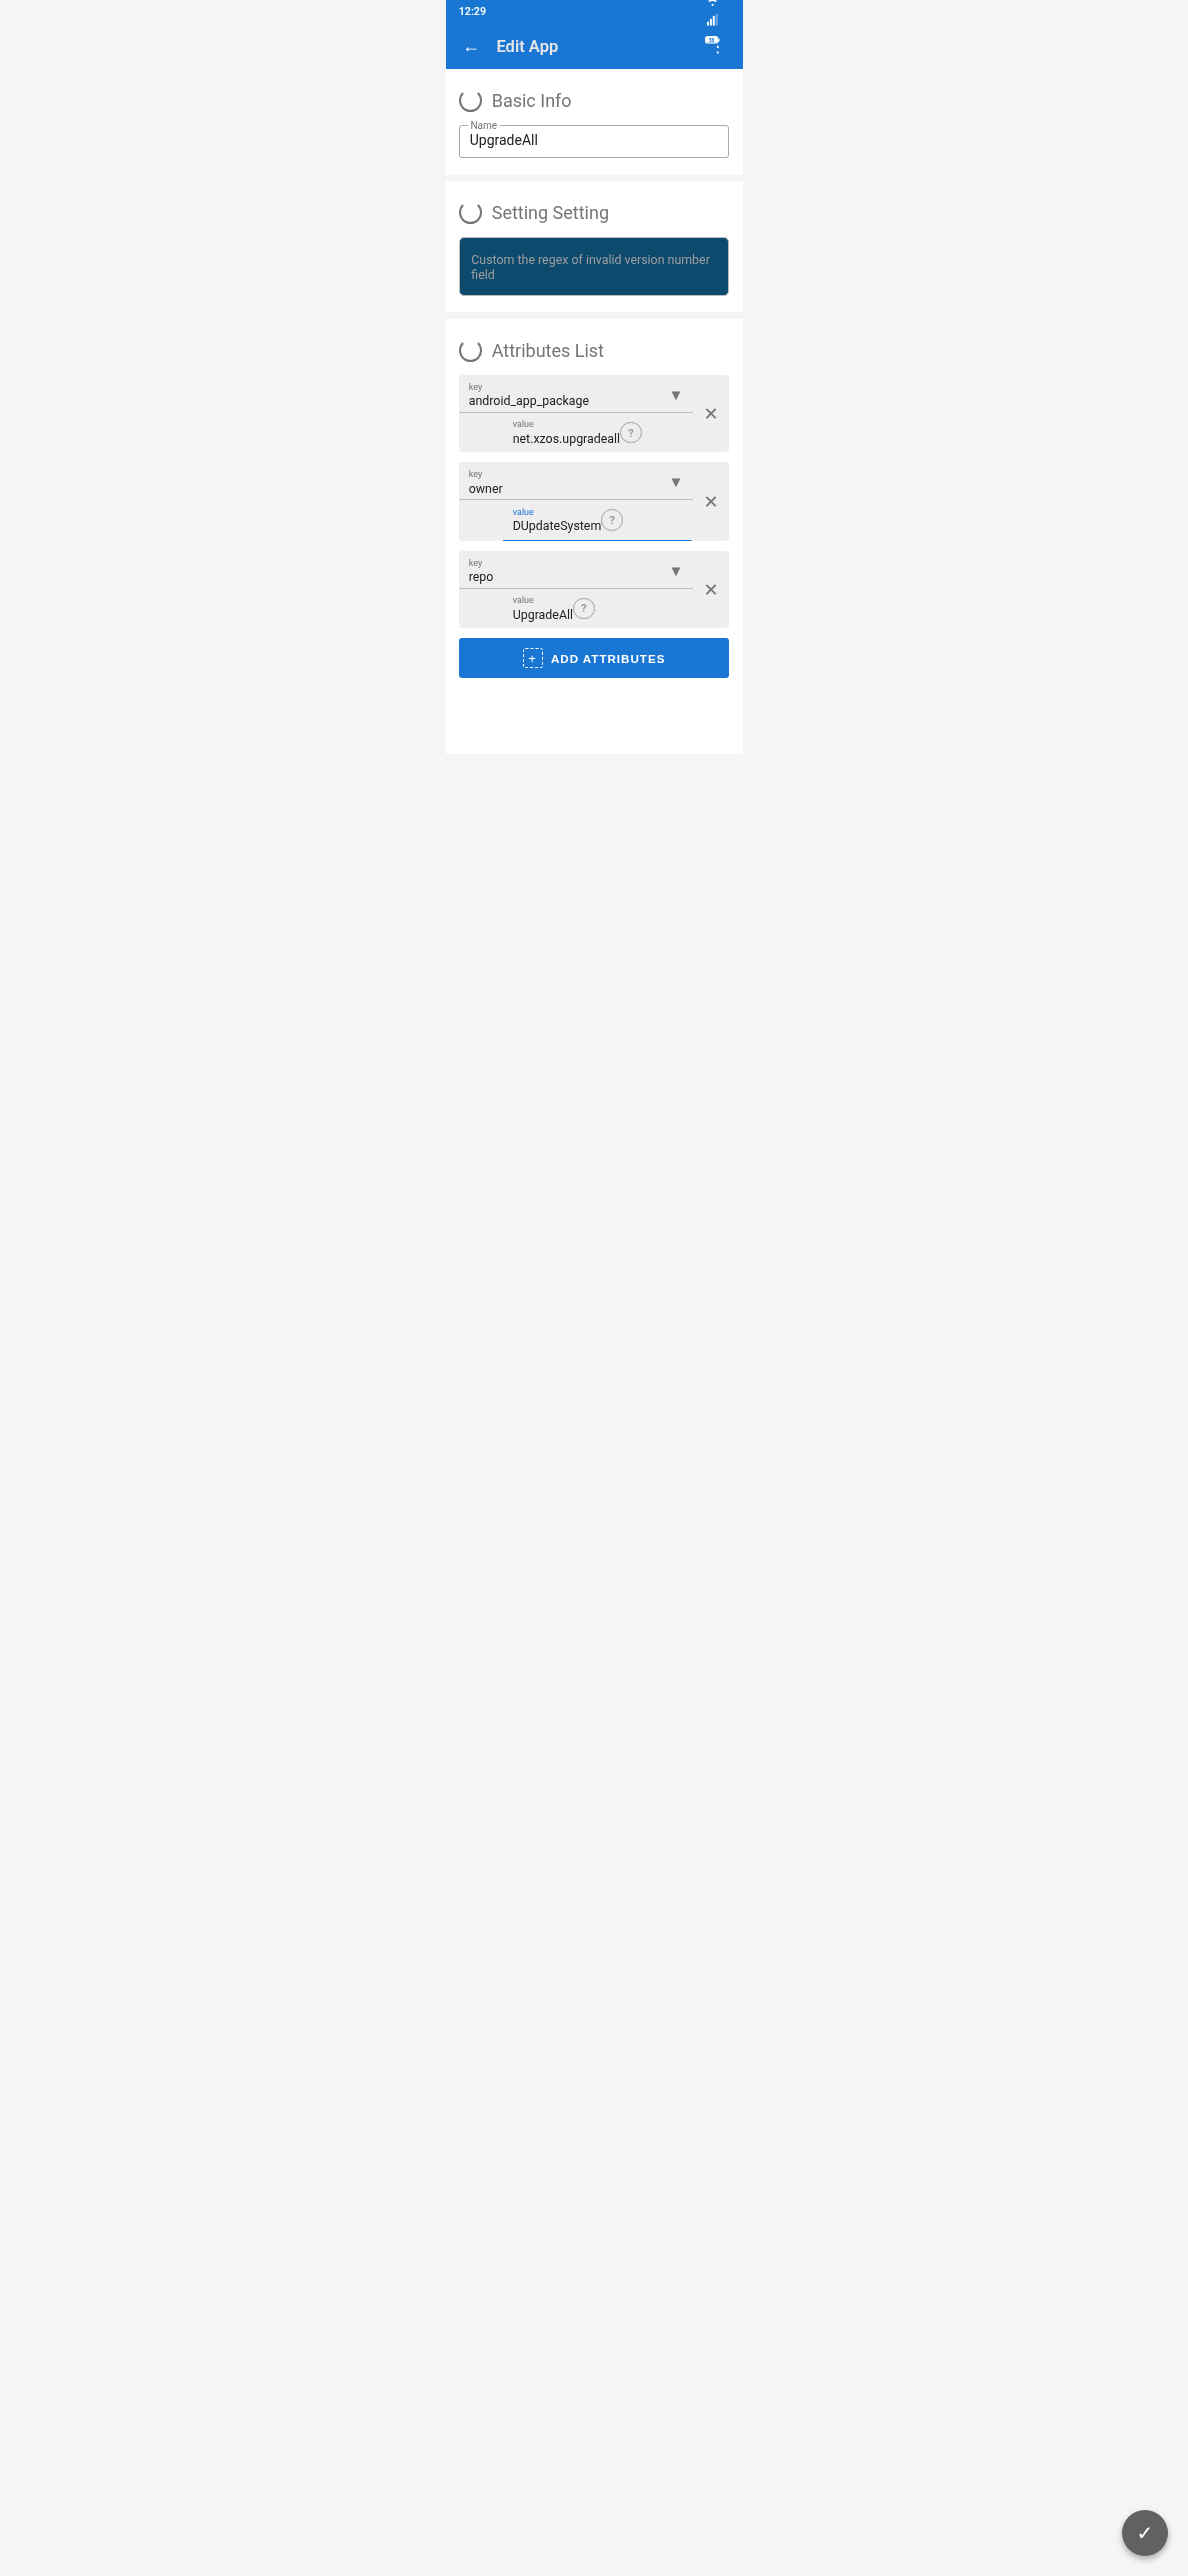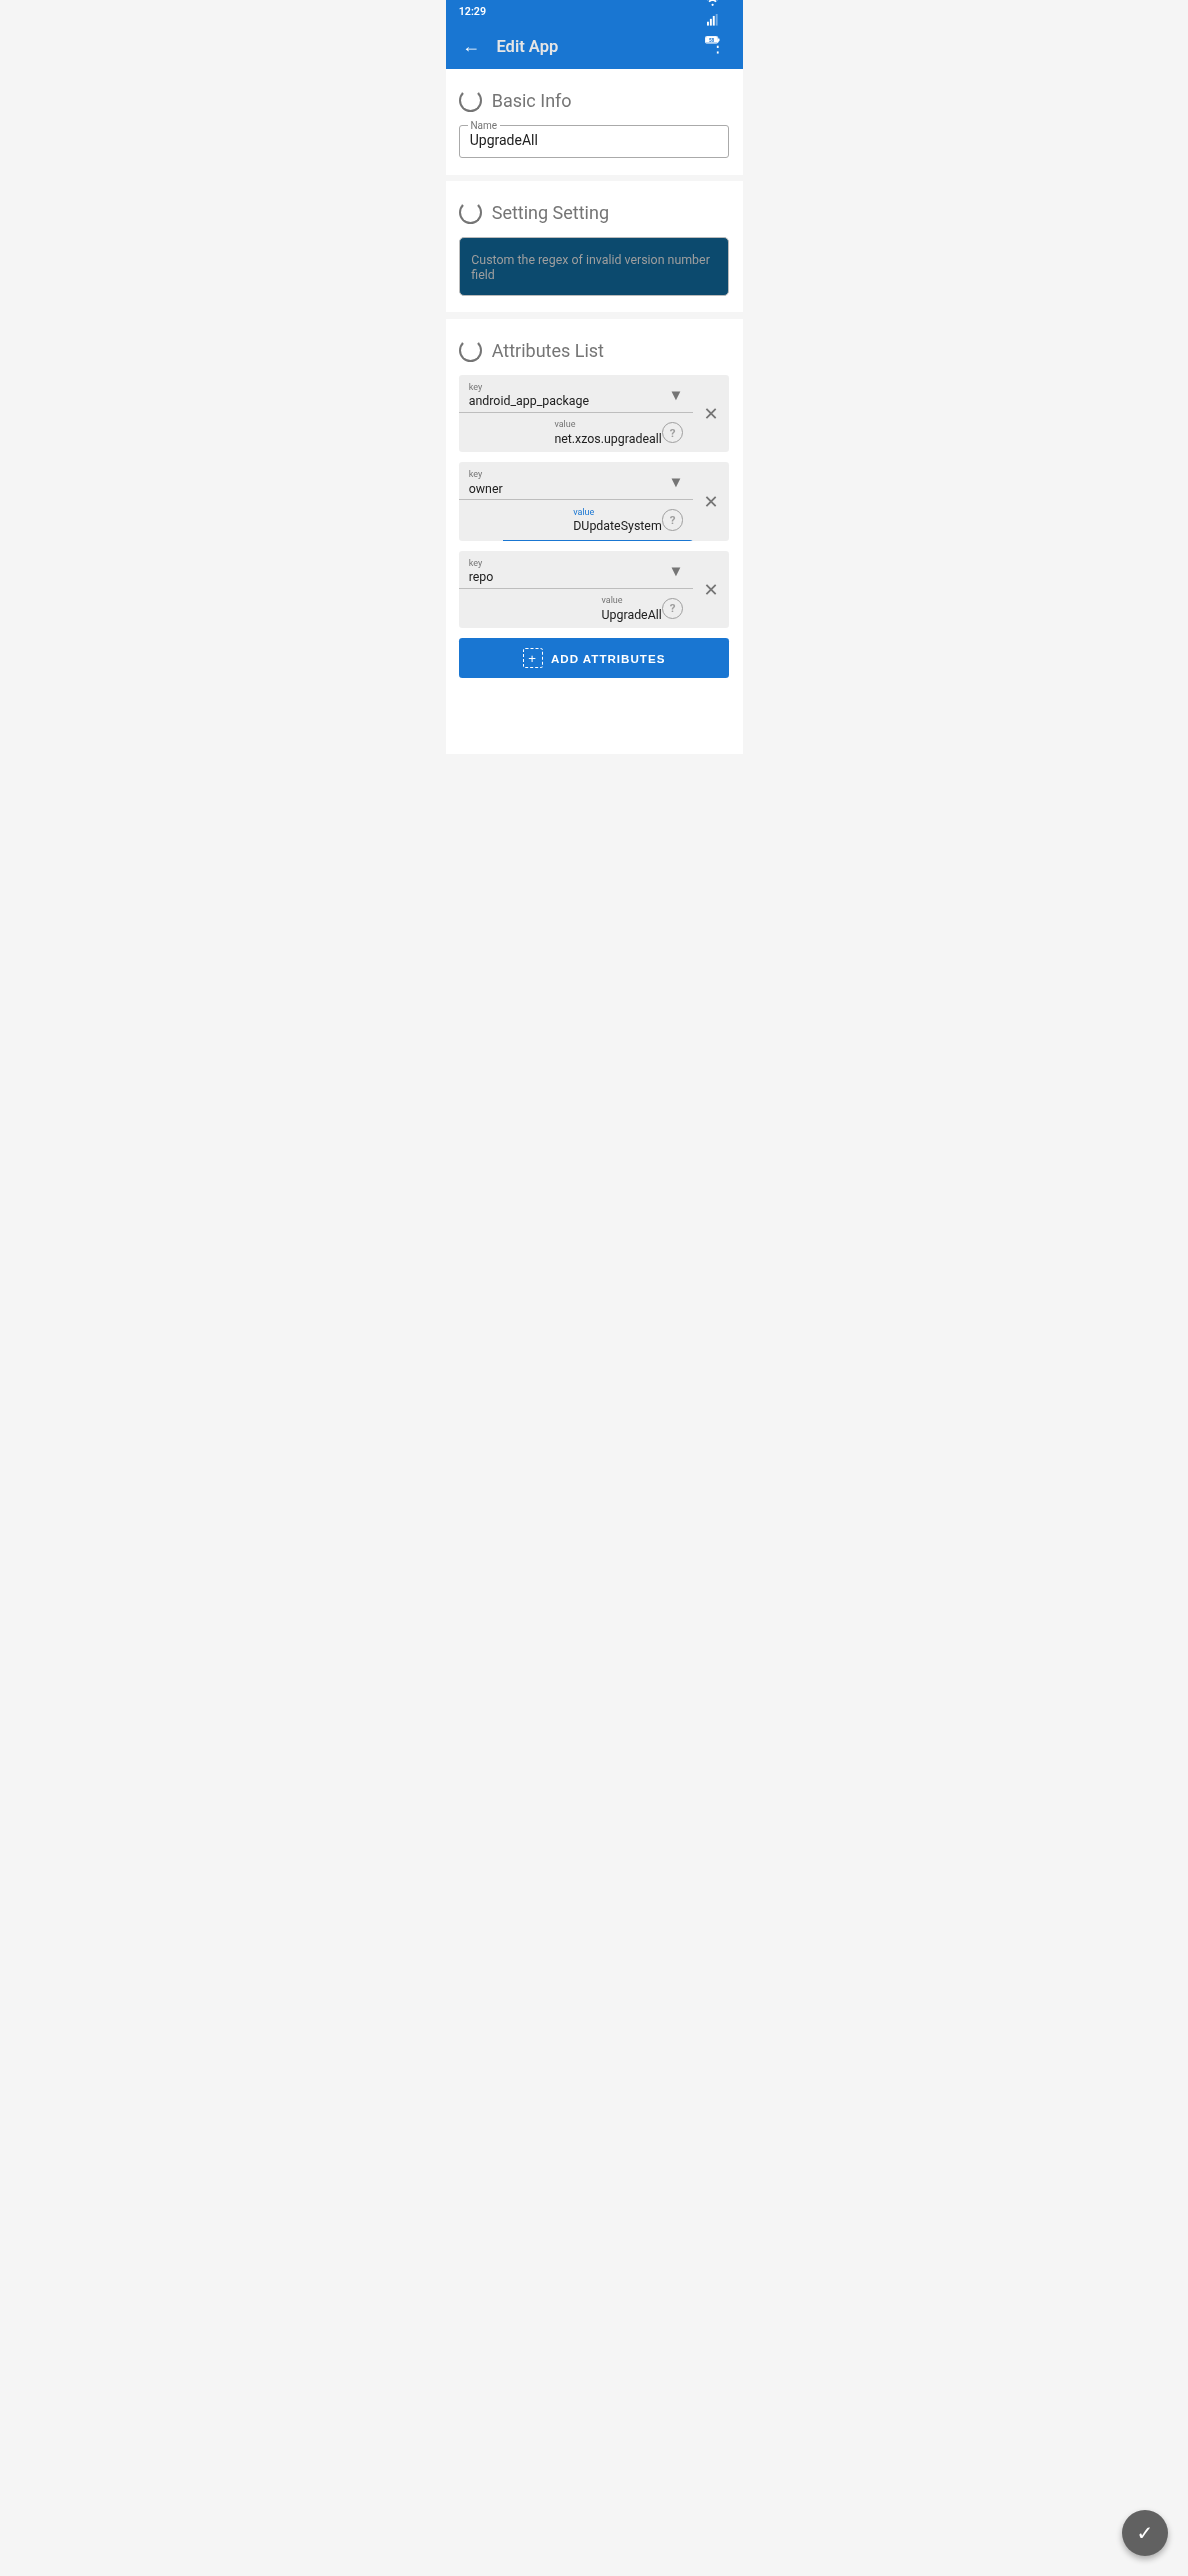--- a/index.html
+++ b/index.html
@@ -194,21 +194,21 @@
 
     .dropdown-icon {
       color: #757575;
       font-size: 15px;
     }
 
     .attr-value-field {
       padding: 6.6px 10px 6.6px 10px;
       display: flex;
       align-items: center;
-      justify-content: flex-end;
+      justify-content: flex-start;
       background: #eeeeee;
       margin-left: 44px;
     }
 
     .attr-value-field.active {
       border-bottom: 1.7px solid #1976D2;
     }
 
     .attr-value-label {
       font-size: 9px;

